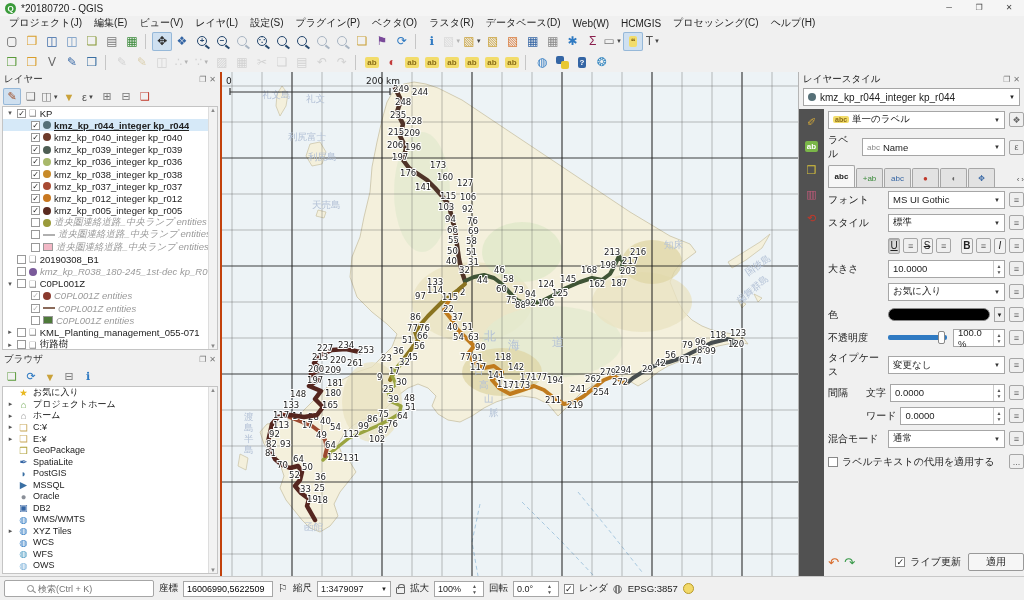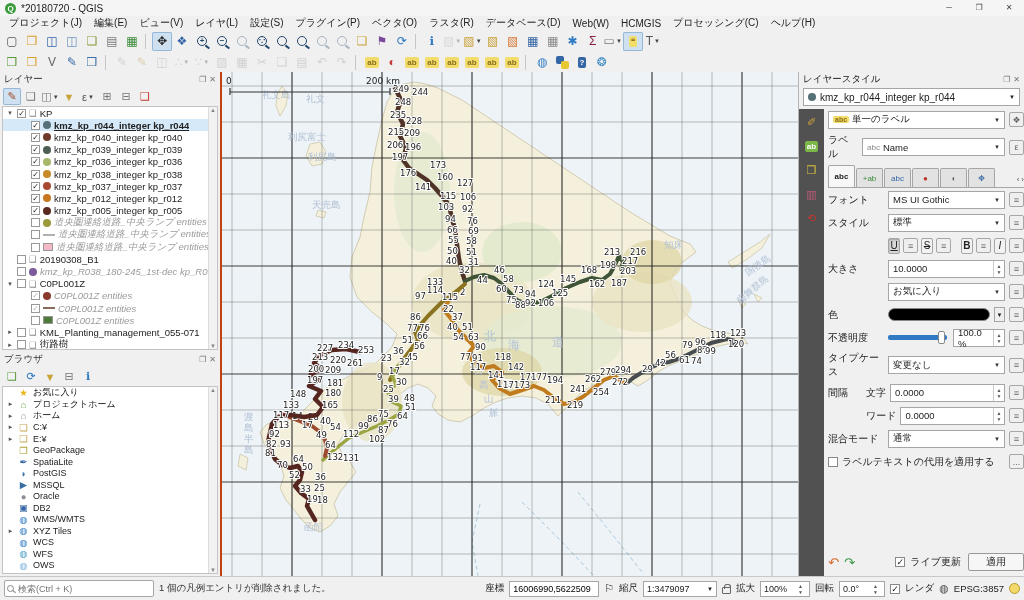--- a/index.html
+++ b/index.html
@@ -101,21 +101,21 @@
 .sld{flex:1;height:5px;background:#2f7ac2;border-radius:2px;position:relative;margin-right:2px}
 .sld .th{position:absolute;right:2px;top:-4px;width:7px;height:13px;background:#fdfdfd;border:1px solid #888;border-radius:2px}
 .cbx{width:10px;height:10px;border:1px solid #888;background:#fff;font-size:9px;line-height:9px;text-align:center;flex:none}
 .rp-bottom{margin-top:auto;display:flex;align-items:center;gap:5px;height:22px}
 .applybtn{margin-left:2px;width:56px;height:18px;border:1px solid #999;background:#f6f6f6;display:flex;
   align-items:center;justify-content:center;border-radius:2px}
 
 .statusbar{height:24px;display:flex;align-items:center;gap:5px;padding:0 4px;border-top:1px solid #c8c8c8;
   background:#f0f0f0;font-size:9.5px}
 .sb-search{width:150px;height:17px;background:#fff;border:1px solid #a6a6a6;border-radius:2px;display:flex;
-  align-items:center;padding:0 2px;gap:4px}
+  align-items:center;padding:0 22px;gap:4px}
 .sb-search input{border:none;outline:none;flex:1;font-size:9px;color:#555;font-family:inherit;background:transparent}
 .minimag{width:7px;height:7px;border:1.3px solid #888;border-radius:50%;position:relative;flex:none}
 .minimag::after{content:"";position:absolute;width:4px;height:1.3px;background:#888;right:-3px;bottom:-1px;transform:rotate(38deg)}
 .sb-msg{flex:1;color:#333;overflow:hidden;white-space:nowrap}
 .sb-inp{height:16px;background:#fff;border:1px solid #a6a6a6;display:flex;align-items:center;padding:0 3px;gap:2px}
 .sb-inp input{border:none;outline:none;width:100%;font-size:9px;font-family:inherit}
 .lockico{width:9px;height:7px;border:1px solid #666;border-radius:1px;position:relative;margin-top:3px}
 .lockico::before{content:"";position:absolute;left:1px;top:-4px;width:5px;height:4px;border:1px solid #666;
   border-bottom:none;border-radius:3px 3px 0 0}
 .bub{width:11px;height:11px;border-radius:50%;background:#f2d969;border:1px solid #b89a2a;flex:none}
@@ -1084,21 +1084,20 @@
         </div>
       </div>
     </div>
   </div>
 
   <div class="statusbar">
     <div class="sb-search">
       <span class="minimag"></span>
       <input placeholder="検索(Ctrl + K)" style="">
     </div>
-    <span class="sb-msg">1 個の凡例エントリが削除されました。</span>
     <span>座標</span>
     <div class="sb-inp" style="width:90px">
       <input value="16006990,5622509" style="">
     </div>
     <span style="font-size:11px">⚐</span>
     <span>縮尺</span>
     <div class="sb-inp" style="width:74px">
       <span style="flex:1;font-size:9px">1:3479097</span>
       <span style="font-size:6px">▼</span>
     </div>

